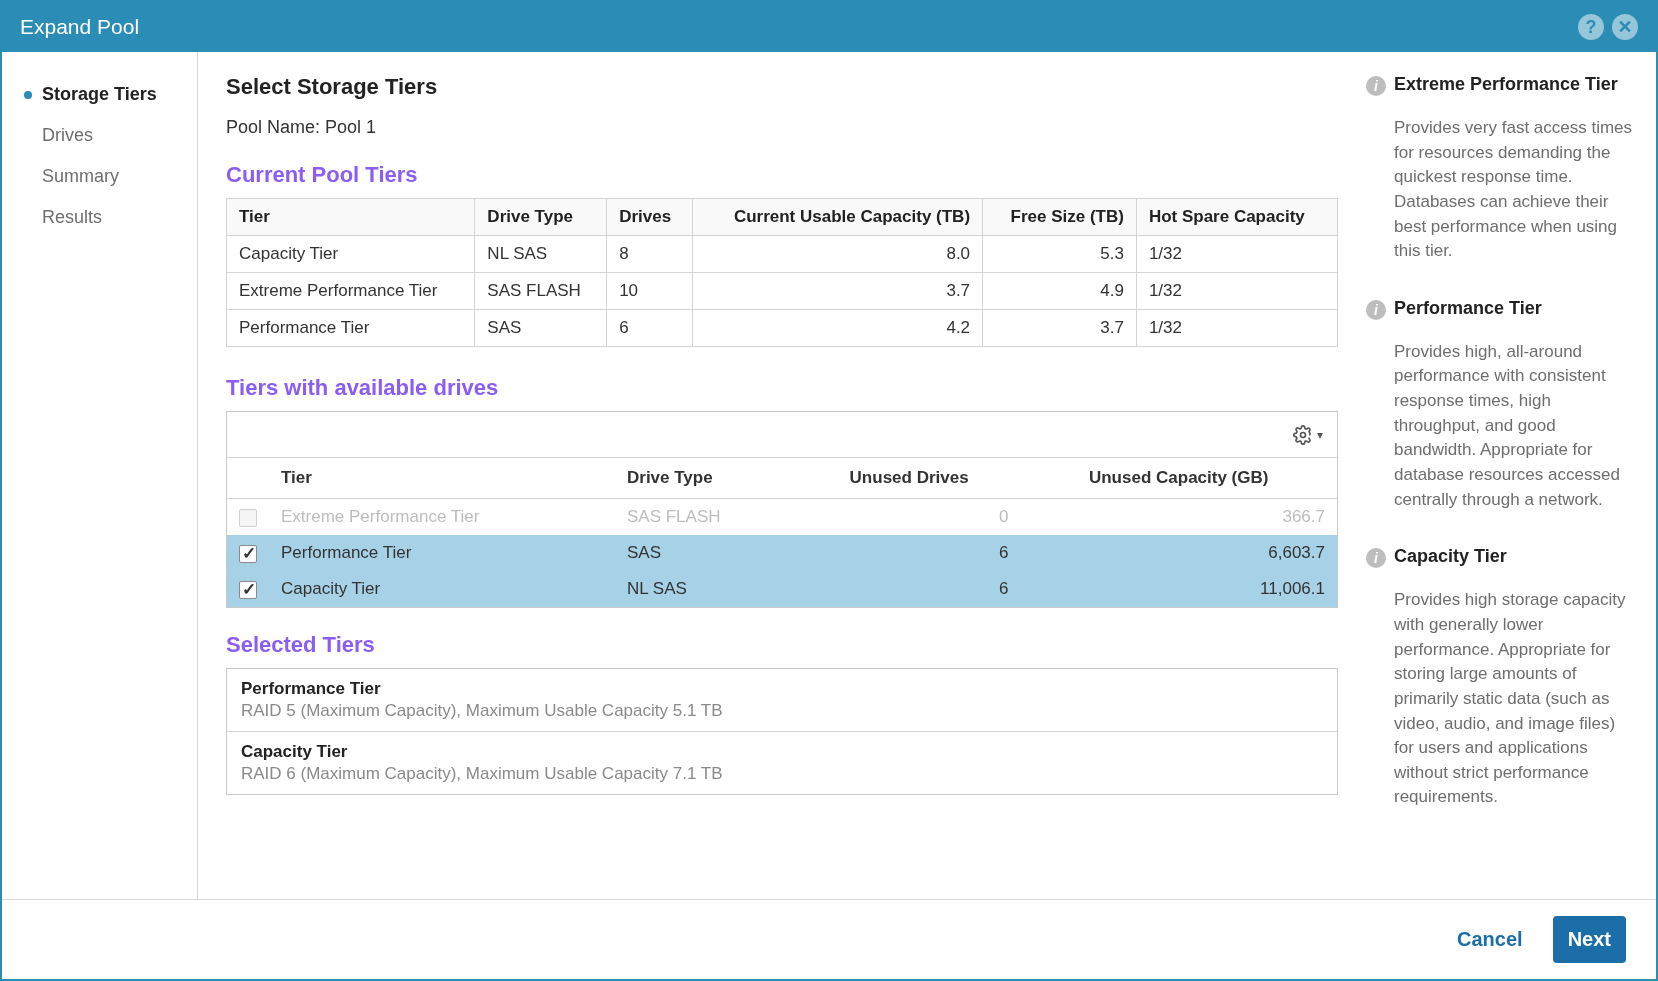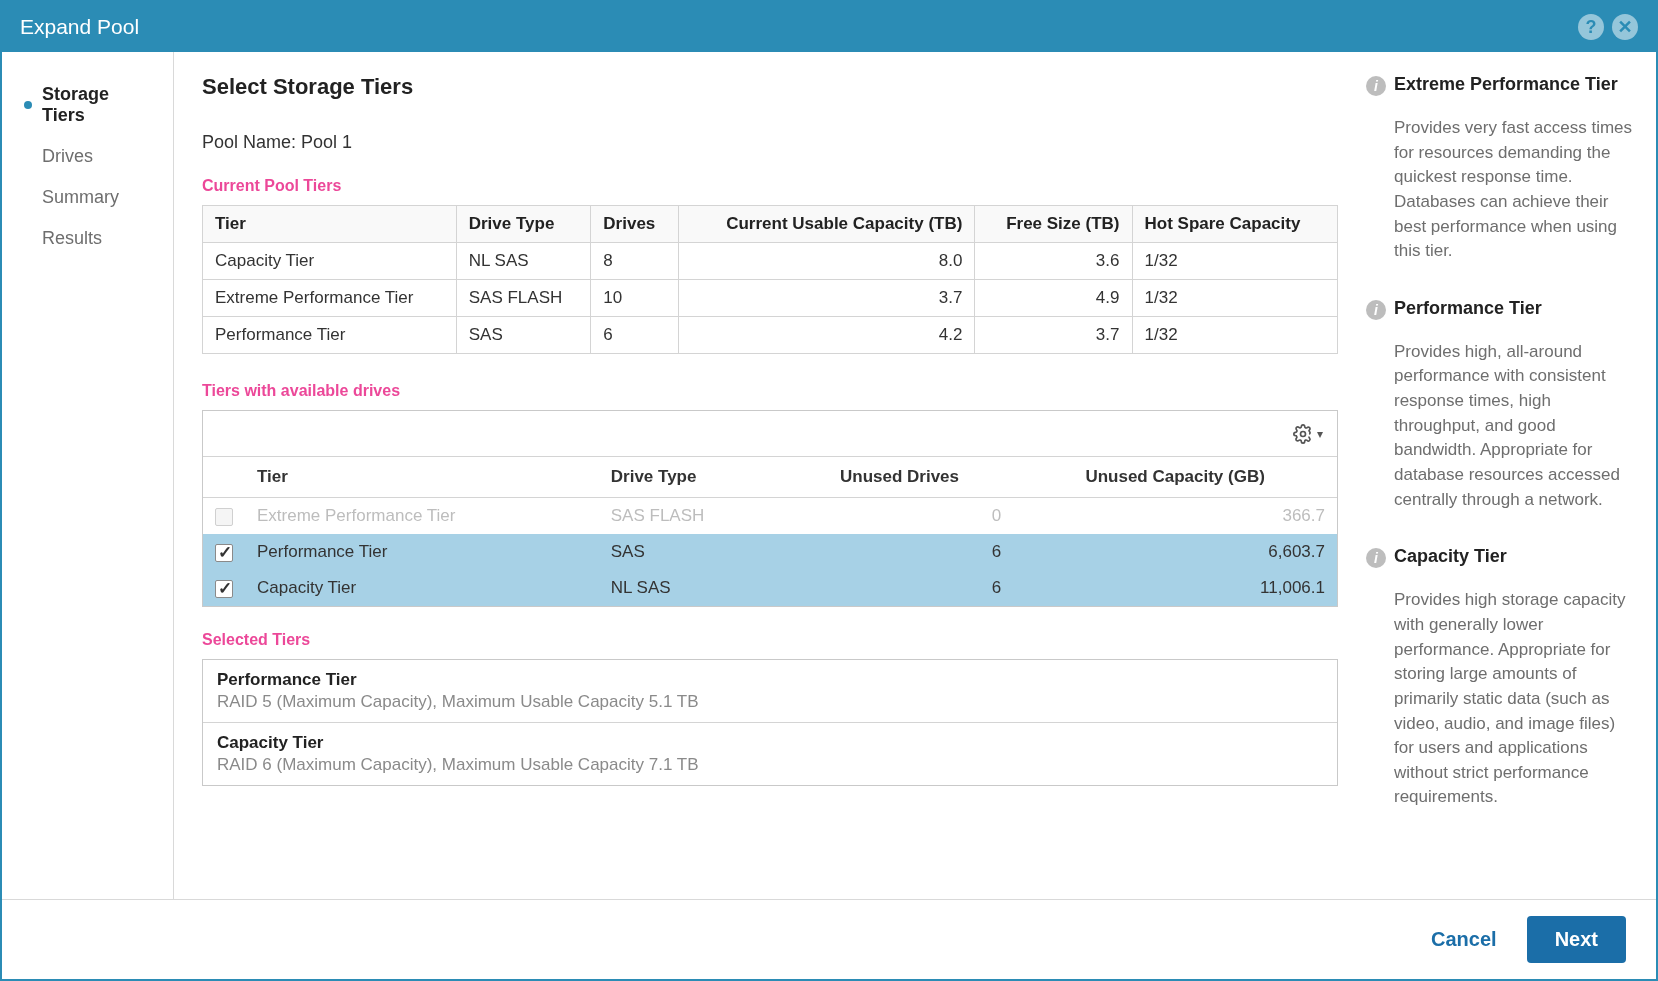--- a/index.html
+++ b/index.html
@@ -36,21 +36,21 @@
     display: inline-flex; align-items: center; justify-content: center;
     color: #2b8cb5; font-weight: bold; cursor: pointer;
     font-size: 18px;
   }
   .body {
     flex: 1;
     display: flex;
     overflow: hidden;
   }
   .sidebar {
-    width: 172px;
+    width: 196px;
     border-right: 1px solid #d9d9d9;
     padding-top: 22px;
   }
   .sidebar .step {
     padding: 10px 18px 10px 40px;
     font-size: 18px;
     color: #6e6e6e;
     cursor: pointer;
     position: relative;
   }
@@ -66,33 +66,33 @@
     background: #2b8cb5;
   }
   .main {
     flex: 1;
     padding: 22px 18px 0 28px;
     overflow-y: auto;
   }
   .page-title {
     font-size: 22px;
     font-weight: 600;
-    margin-bottom: 32px;
+    margin-bottom: 17px;
     color: #222;
   }
   .pool-name {
     font-size: 18px;
     margin-bottom: 24px;
     color: #333;
   }
   .section-heading {
-    font-size: 16px;
+    font-size: 22px;
     font-weight: 600;
     margin-bottom: 10px;
-    color: #ec4899;
+    color: #8b5cf6;
   }
   table.grid {
     width: 100%;
     border-collapse: collapse;
     border: 1px solid #c9c9c9;
     margin-bottom: 28px;
     font-size: 17px;
   }
   table.grid th, table.grid td {
     border: 1px solid #d4d4d4;
@@ -208,21 +208,21 @@
     font-weight: 600;
     cursor: pointer;
     background: none; border: none;
   }
   .btn-next {
     background: #1b6ea8;
     color: #fff;
     border: none;
     font-size: 20px;
     font-weight: 600;
-    padding: 12px 28px;
+    padding: 12px 15px;
     border-radius: 4px;
     cursor: pointer;
   }
 </style>
 </head>
 <body>
 
 <div class="dialog">
 
   <div class="titlebar">
@@ -258,21 +258,21 @@
             <th class="num">Free Size (TB)</th>
             <th>Hot Spare Capacity</th>
           </tr>
         </thead>
         <tbody>
           <tr>
             <td>Capacity Tier</td>
             <td>NL SAS</td>
             <td>8</td>
             <td class="num">8.0</td>
-            <td class="num">3.6</td>
+            <td class="num">5.3</td>
             <td>1/32</td>
           </tr>
           <tr>
             <td>Extreme Performance Tier</td>
             <td>SAS FLASH</td>
             <td>10</td>
             <td class="num">3.7</td>
             <td class="num">4.9</td>
             <td>1/32</td>
           </tr>

